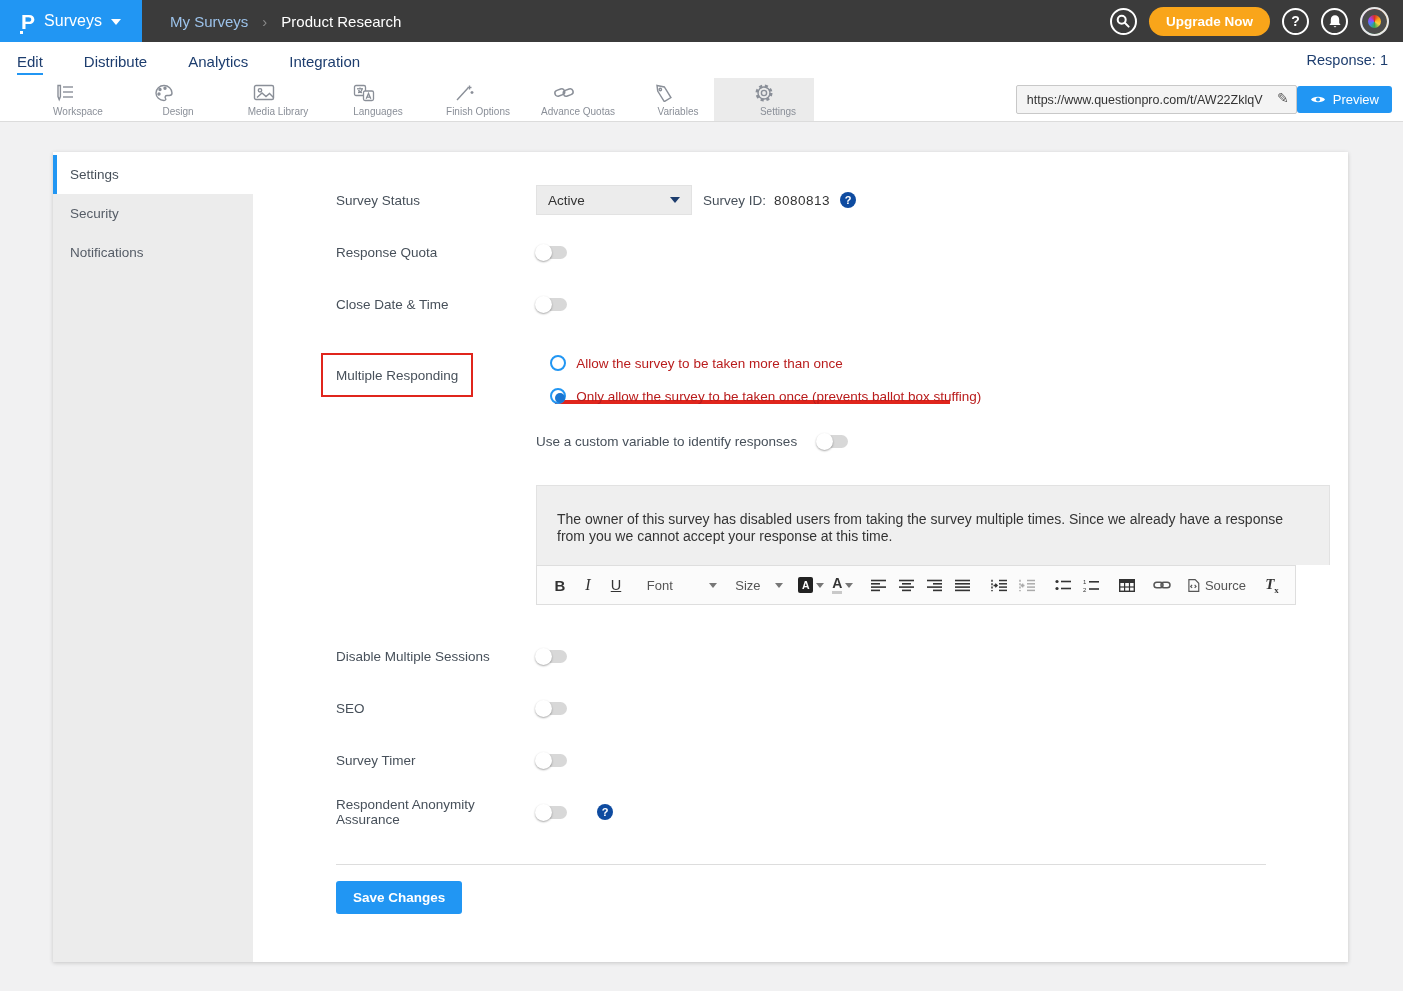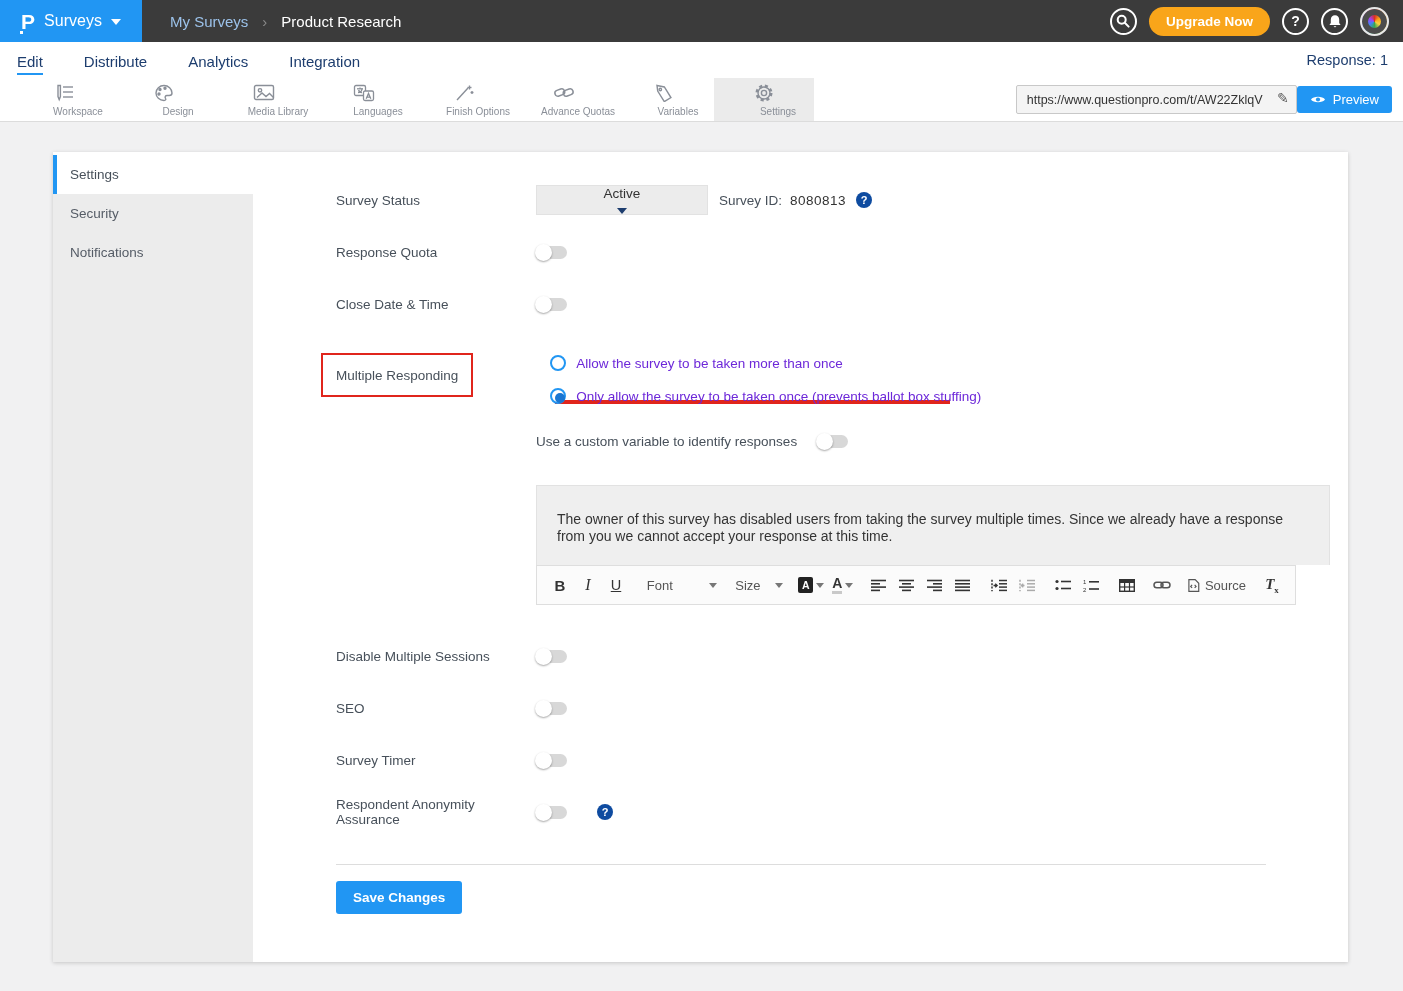--- a/index.html
+++ b/index.html
@@ -44,39 +44,39 @@
   .content { padding:30px 53px 29px; }
   .card { width:1295px; min-height:810px; background:#fff; box-shadow:0 1px 4px rgba(0,0,0,.18); display:flex; }
   .sidebar { width:200px; display:flex; flex-direction:column; flex-shrink:0; }
   .side-item { height:39px; display:flex; align-items:center; padding-left:17px; font-size:13.5px; color:#555c66; cursor:pointer; }
   .side-item.active { background:#fff; border-left:4px solid #2196f3; padding-left:13px; margin-top:3px; color:#47505a; }
   .side-rest { background:#ececec; flex:1; }
 
   .main { flex:1; padding:33px 28px 40px 83px; }
   .form-row { display:flex; align-items:center; height:30px; margin-bottom:22px; }
   .form-label { width:200px; font-size:13.5px; color:#47505a; }
-  .select-box { width:172px; height:30px; background:#ececec; border:1px solid #e2e2e2; display:flex; align-items:center; justify-content:space-between; padding:0 11px; font-size:13.5px; color:#333; cursor:pointer;flex-direction:column; }
+  .select-box { width:156px; height:30px; background:#ececec; border:1px solid #e2e2e2; display:flex; align-items:center; justify-content:space-between; padding:0 11px; font-size:13.5px; color:#333; cursor:pointer; }
   .select-caret { width:0; height:0; border-left:5px solid transparent; border-right:5px solid transparent; border-top:6px solid #1d3d6e; }
   .survey-id-wrap { display:flex; align-items:center; margin-left:11px; gap:8px; font-size:13.5px; }
   .survey-id-label { color:#47505a; }
   .survey-id-value { color:#333; letter-spacing:.5px; }
   .help-badge { width:16px; height:16px; border-radius:50%; background:#0e4ba0; color:#fff; font-size:11px; font-weight:bold; display:flex; align-items:center; justify-content:center; margin-left:10px; cursor:pointer; }
 
   .toggle { width:31px; height:13px; background:#d8d8d8; border-radius:7px; position:relative; cursor:pointer; flex-shrink:0; }
   .toggle .knob { position:absolute; left:-1px; top:-2px; width:17px; height:17px; background:#fff; border-radius:50%; box-shadow:0 1px 2px rgba(0,0,0,.35); }
 
   
   .mr-block { display:flex; margin:34px 0 0; }
   .mr-labelbox { border:2px solid #e0251c; padding:11px 13px; margin-left:-15px; align-self:flex-start; }
   .mr-labelbox .form-label { width:auto; }
   .mr-radios { margin-left:77px; padding-top:2px; }
   .radio-row { display:flex; align-items:center; margin-bottom:17px; cursor:pointer; }
   .radio { width:16px; height:16px; border:2px solid #2196f3; border-radius:50%; margin-right:10px; position:relative; flex-shrink:0; background:#fff; }
   .radio.checked::after { content:""; position:absolute; left:3px; top:3px; width:10px; height:10px; background:#1976d2; border-radius:50%; }
-  .radio-label { font-size:13.5px; color:#6d28d9; }
+  .radio-label { font-size:13.5px; color:#b91c1c; }
   .red-underline { height:4px; background:#e0251c; width:395px; margin:-4px 0 0 5px; }
 
   .custom-var-row { display:flex; align-items:center; margin:30px 0 0 200px; }
   .custom-var-row .form-label { width:auto; margin-right:20px; }
 
   .msg-box { margin:36px 0 0 200px; width:794px; background:#efefef; border:1px solid #e2e2e2; border-bottom:none; padding:25px 20px 21px; }
   .msg-text { font-size:14px; color:#333; line-height:1.18; max-width:730px; }
   .editor-bar { margin-left:200px; width:760px; background:#fbfbfb; border:1px solid #dedede; height:40px; display:flex; align-items:center; padding:0 10px; gap:2px; }
   .ed-btn { min-width:26px; height:28px; display:flex; align-items:center; justify-content:center; cursor:pointer; color:#333; border-radius:2px; padding:0 3px; }
   .ed-bold { font-weight:bold; font-size:15px; }

